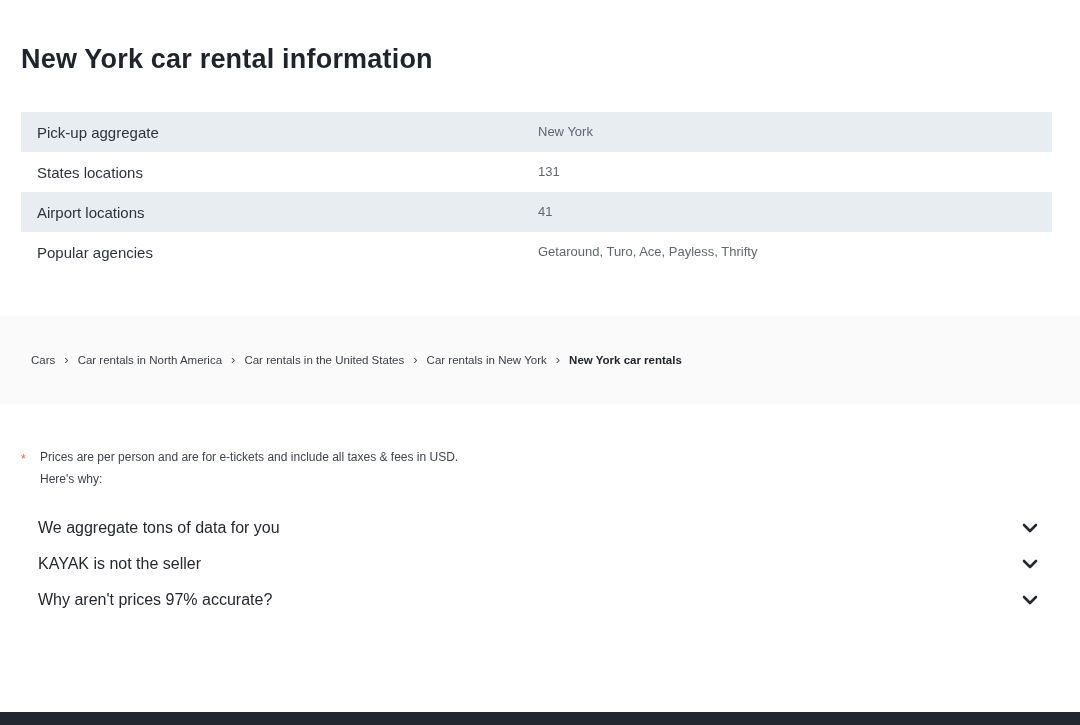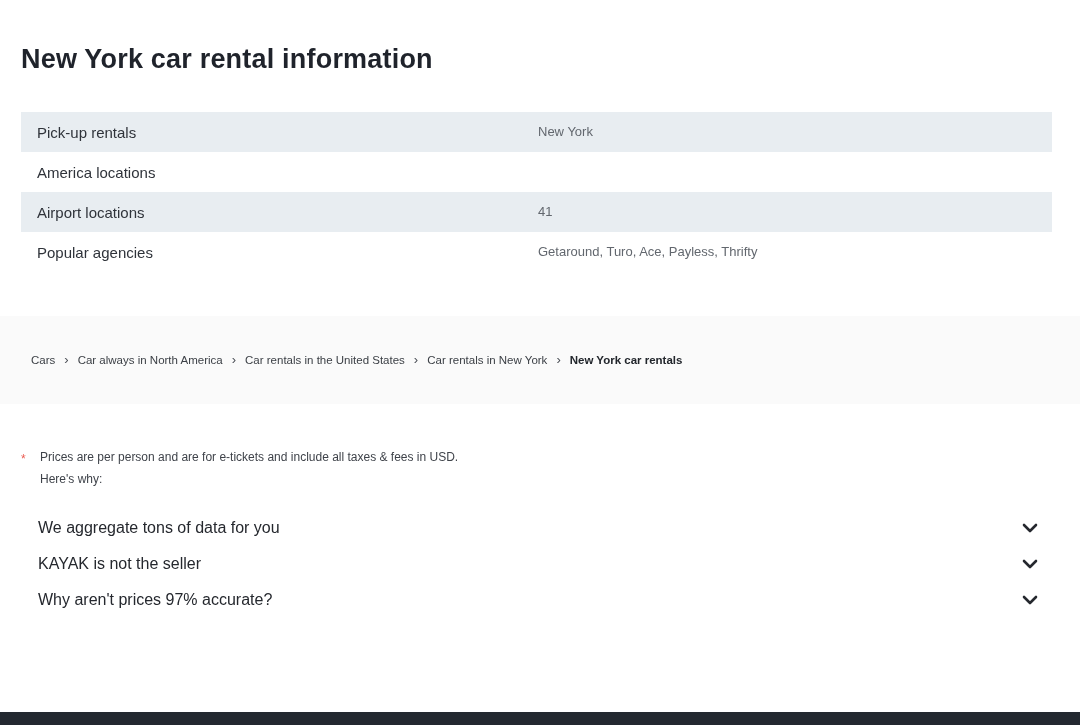--- a/index.html
+++ b/index.html
@@ -122,27 +122,28 @@
 </head>
 <body>
 
 <div class="page">
   <div class="content">
 
     <h1 class="page-title">New York car rental information</h1>
 
     <div class="info-table">
   <div class="info-row">
-    <div class="info-label">Pick-up rentals</div>
+    <div class="info-label">Pick-up aggregate</div>
     <div class="info-value">New York</div>
   </div>
 
 
   <div class="info-row">
-    <div class="info-label">America locations</div>
+    <div class="info-label">States locations</div>
+    <div class="info-value">131</div>
   </div>
 
   <div class="info-row">
     <div class="info-label">Airport locations</div>
     <div class="info-value">41</div>
   </div>
 
   <div class="info-row">
     <div class="info-label">Popular agencies</div>
     <div class="info-value">Getaround, Turo, Ace, Payless, Thrifty</div>
@@ -151,21 +152,21 @@
 
     <div class="breadcrumb-band">
       <nav class="breadcrumb">
   <span class="crumb-wrap">
 
     <span class="crumb">Cars</span>
   </span>
 
   <span class="crumb-wrap">
     <span class="crumb-sep">›</span>
-    <span class="crumb">Car always in North America</span>
+    <span class="crumb">Car rentals in North America</span>
   </span>
 
   <span class="crumb-wrap">
     <span class="crumb-sep">›</span>
     <span class="crumb">Car rentals in the United States</span>
   </span>
 
   <span class="crumb-wrap">
     <span class="crumb-sep">›</span>
     <span class="crumb">Car rentals in New York</span>

